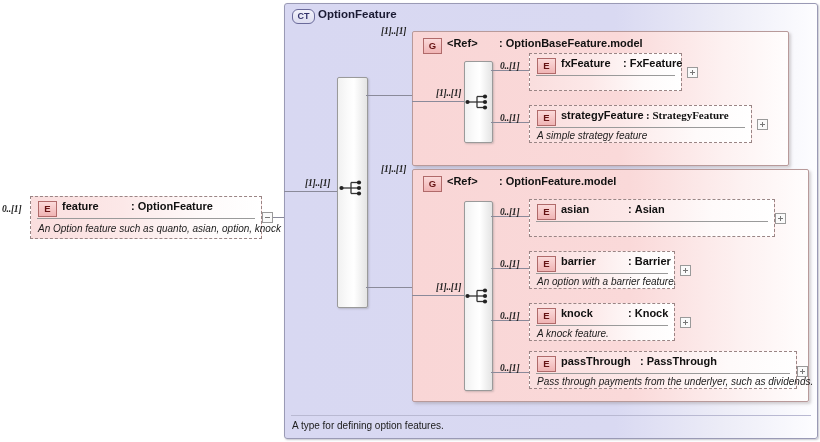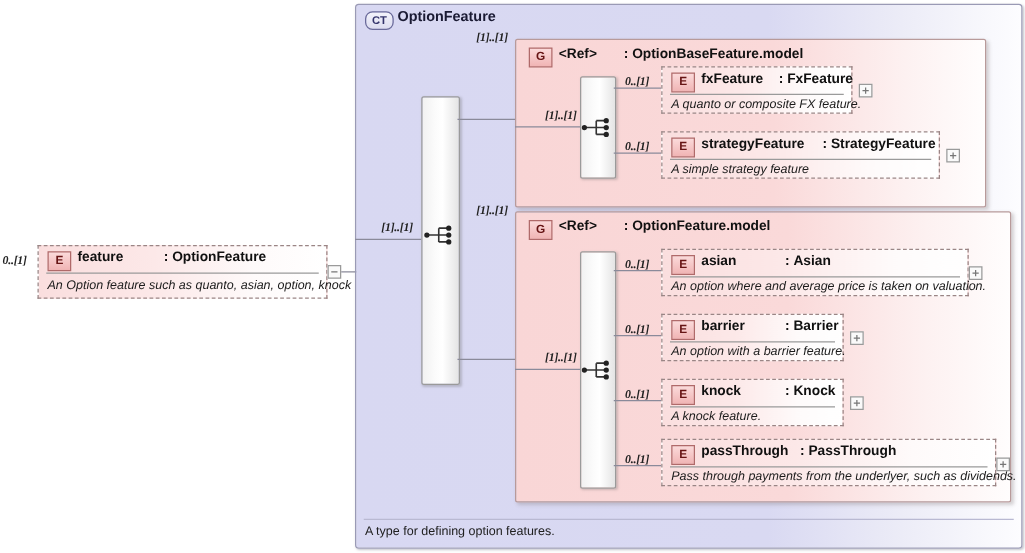--- a/index.html
+++ b/index.html
@@ -275,30 +275,29 @@
     </svg>
   </div>
 
   <div class="hline" style="left:491px; top:70px; width:38px;"></div>
   <div class="occ" style="left:500px; top:61px;">0..[1]</div>
   <div class="el" style="left:529px; top:53px; width:153px; height:38px;">
     <div class="el-badge">E</div>
     <div class="el-name">fxFeature</div>
     <div class="el-type" style="left:93px;"><span>:</span>&nbsp;<span>FxFeature</span></div>
     <div class="el-sep" style="top:21px;"></div>
-    <div class="el-desc" style="top:24px;">A quanto or composite FX feature.</div>
   </div>
   <div class="pm plus" style="left:687px; top:67px;"></div>
 
   <div class="hline" style="left:491px; top:122px; width:38px;"></div>
   <div class="occ" style="left:500px; top:113px;">0..[1]</div>
   <div class="el" style="left:529px; top:105px; width:223px; height:38px;">
     <div class="el-badge">E</div>
     <div class="el-name">strategyFeature</div>
-    <div class="el-type" style="left:128px;"><span>:</span>&nbsp;<span>StrategyFeature</span></div>
+    <div class="el-type" style="left:116px;font-family:Liberation Serif, serif;"><span>:</span>&nbsp;<span>StrategyFeature</span></div>
     <div class="el-sep" style="top:21px;"></div>
     <div class="el-desc" style="top:24px;">A simple strategy feature</div>
   </div>
   <div class="pm plus" style="left:757px; top:119px;"></div>
 
   <div class="occ" style="left:381px; top:164px;">[1]..[1]</div>
 
   <div class="grp-box" style="left:412px; top:169px; width:395px; height:231px;">
     <div class="grp-badge" style="left:10px; top:6px;">G</div>
     <div class="grp-ref" style="left:34px; top:5px;">&lt;Ref&gt;</div>
@@ -322,21 +321,20 @@
     </svg>
   </div>
 
   <div class="hline" style="left:491px; top:216px; width:38px;"></div>
   <div class="occ" style="left:500px; top:207px;">0..[1]</div>
   <div class="el" style="left:529px; top:199px; width:246px; height:38px;">
     <div class="el-badge">E</div>
     <div class="el-name">asian</div>
     <div class="el-type" style="left:98px;"><span>:</span>&nbsp;<span>Asian</span></div>
     <div class="el-sep" style="top:21px;"></div>
-    <div class="el-desc" style="top:24px;">An option where and average price is taken on valuation.</div>
   </div>
   <div class="pm plus" style="left:775px; top:213px;"></div>
 
   <div class="hline" style="left:491px; top:268px; width:38px;"></div>
   <div class="occ" style="left:500px; top:259px;">0..[1]</div>
   <div class="el" style="left:529px; top:251px; width:146px; height:38px;">
     <div class="el-badge">E</div>
     <div class="el-name">barrier</div>
     <div class="el-type" style="left:98px;"><span>:</span>&nbsp;<span>Barrier</span></div>
     <div class="el-sep" style="top:21px;"></div>

